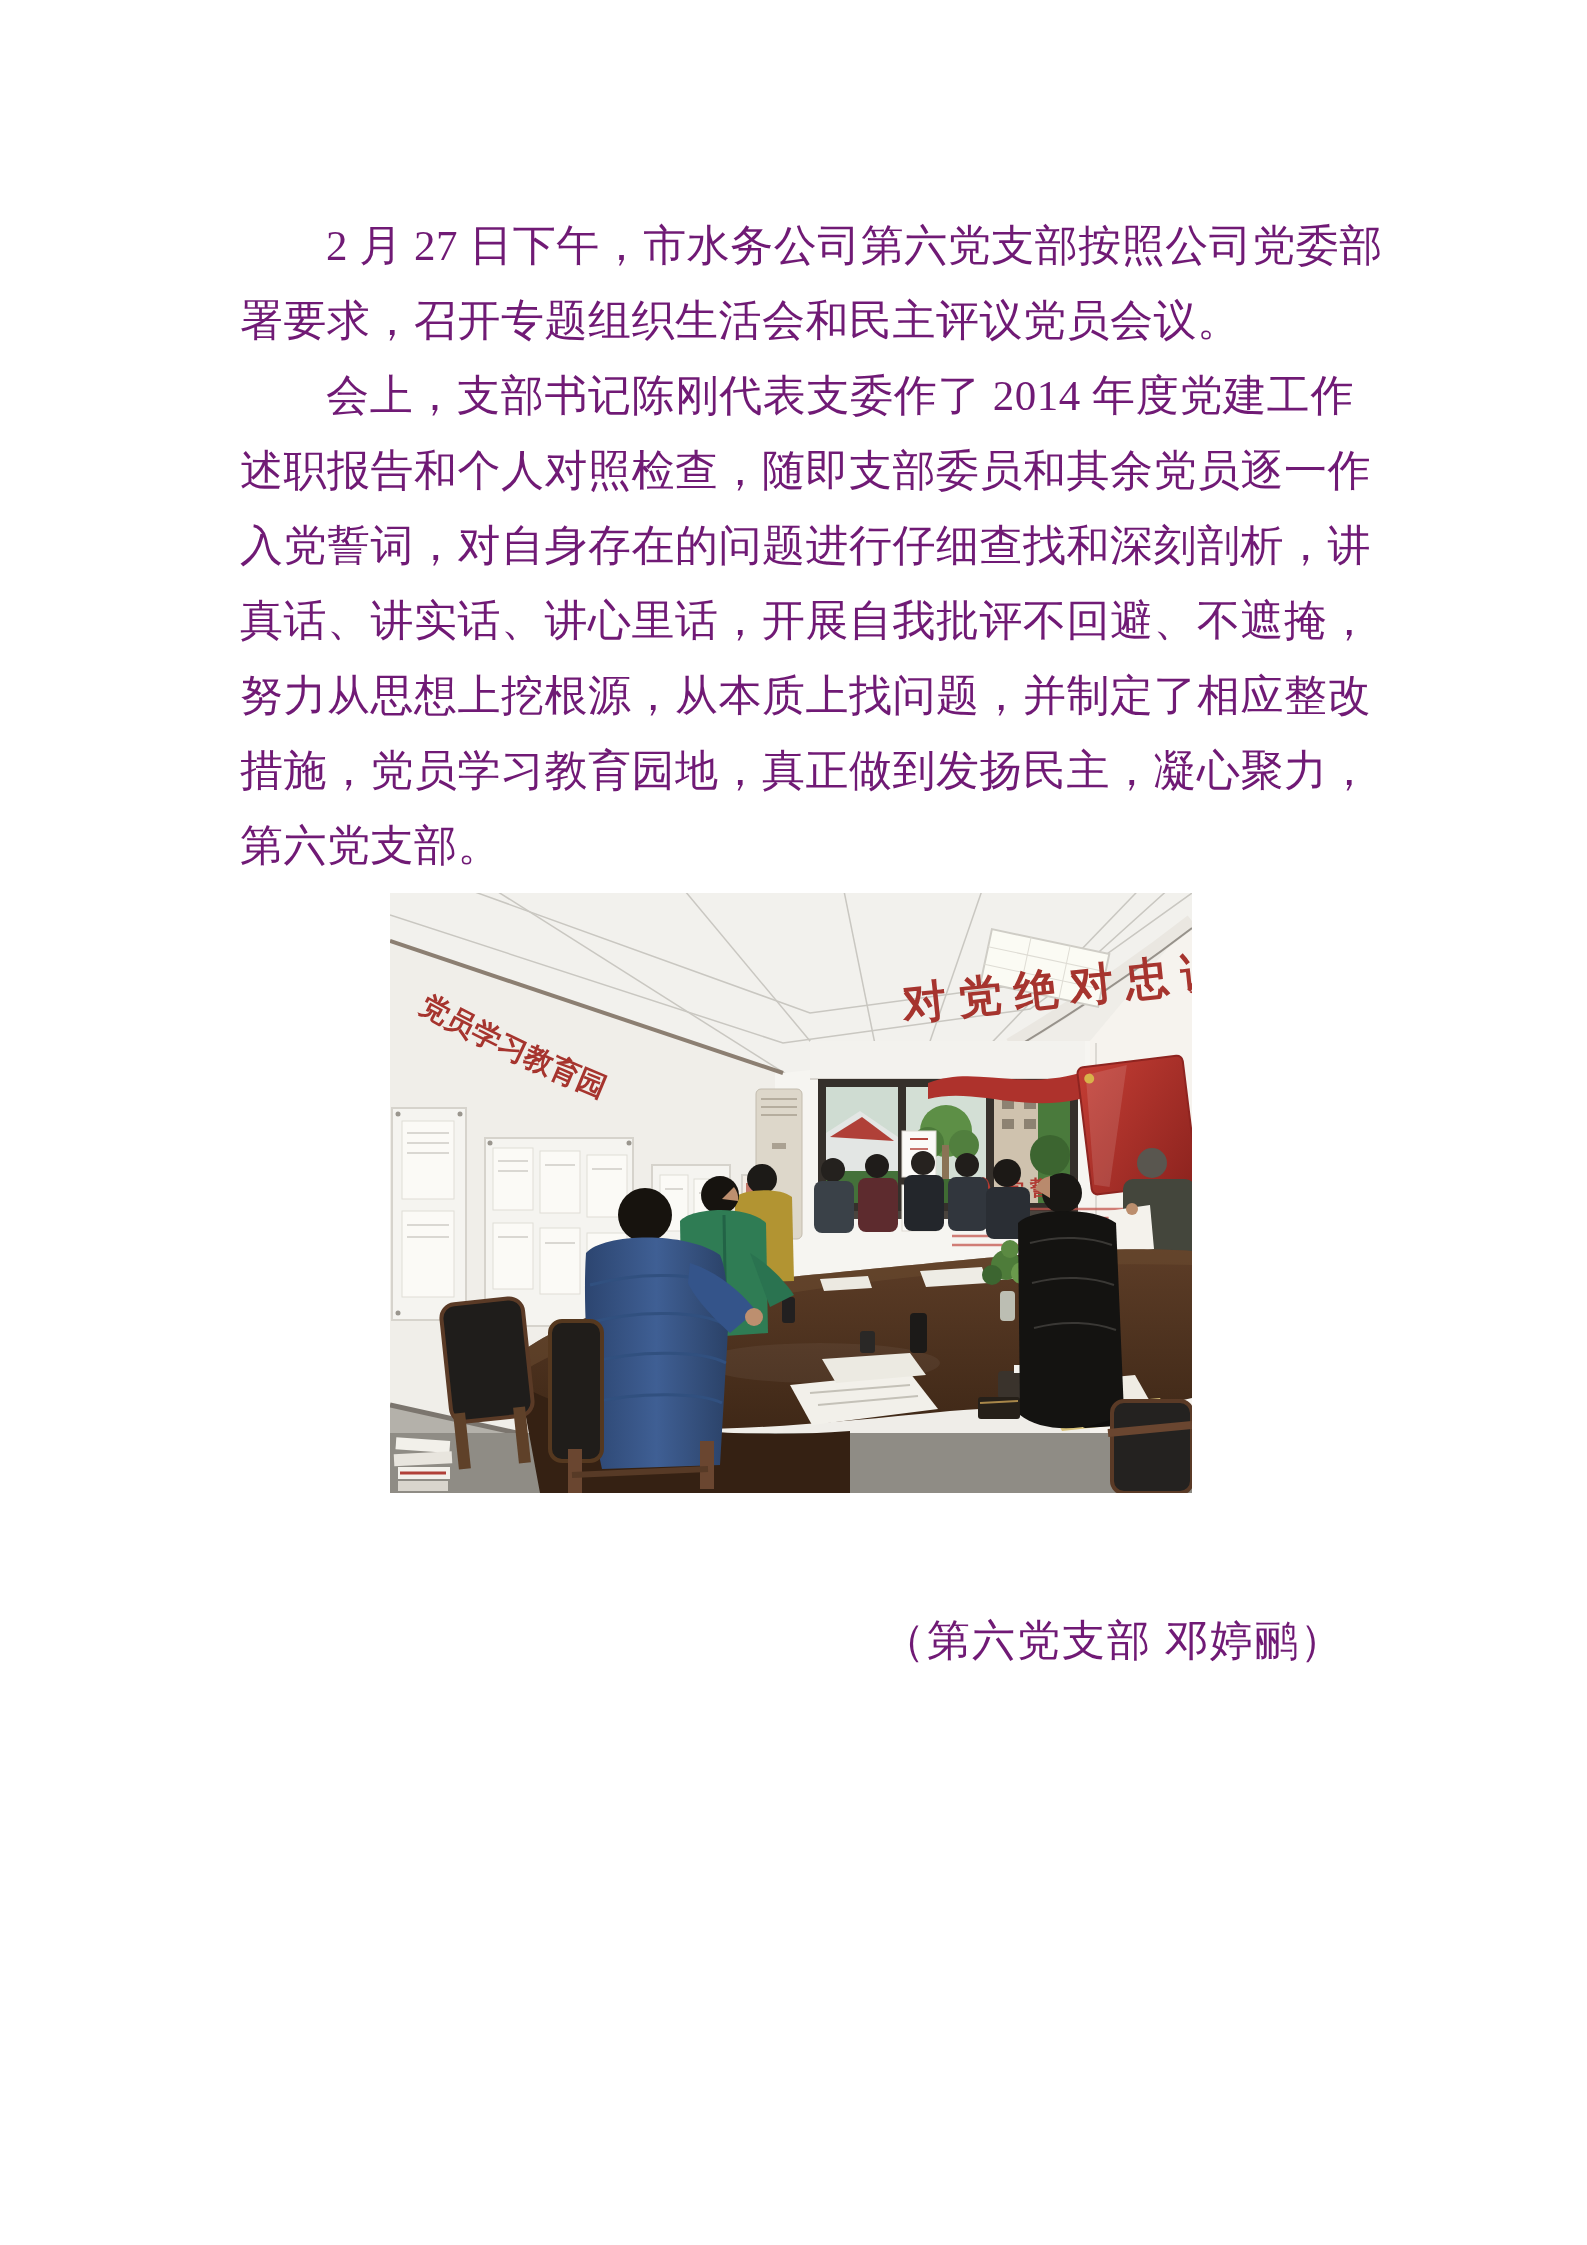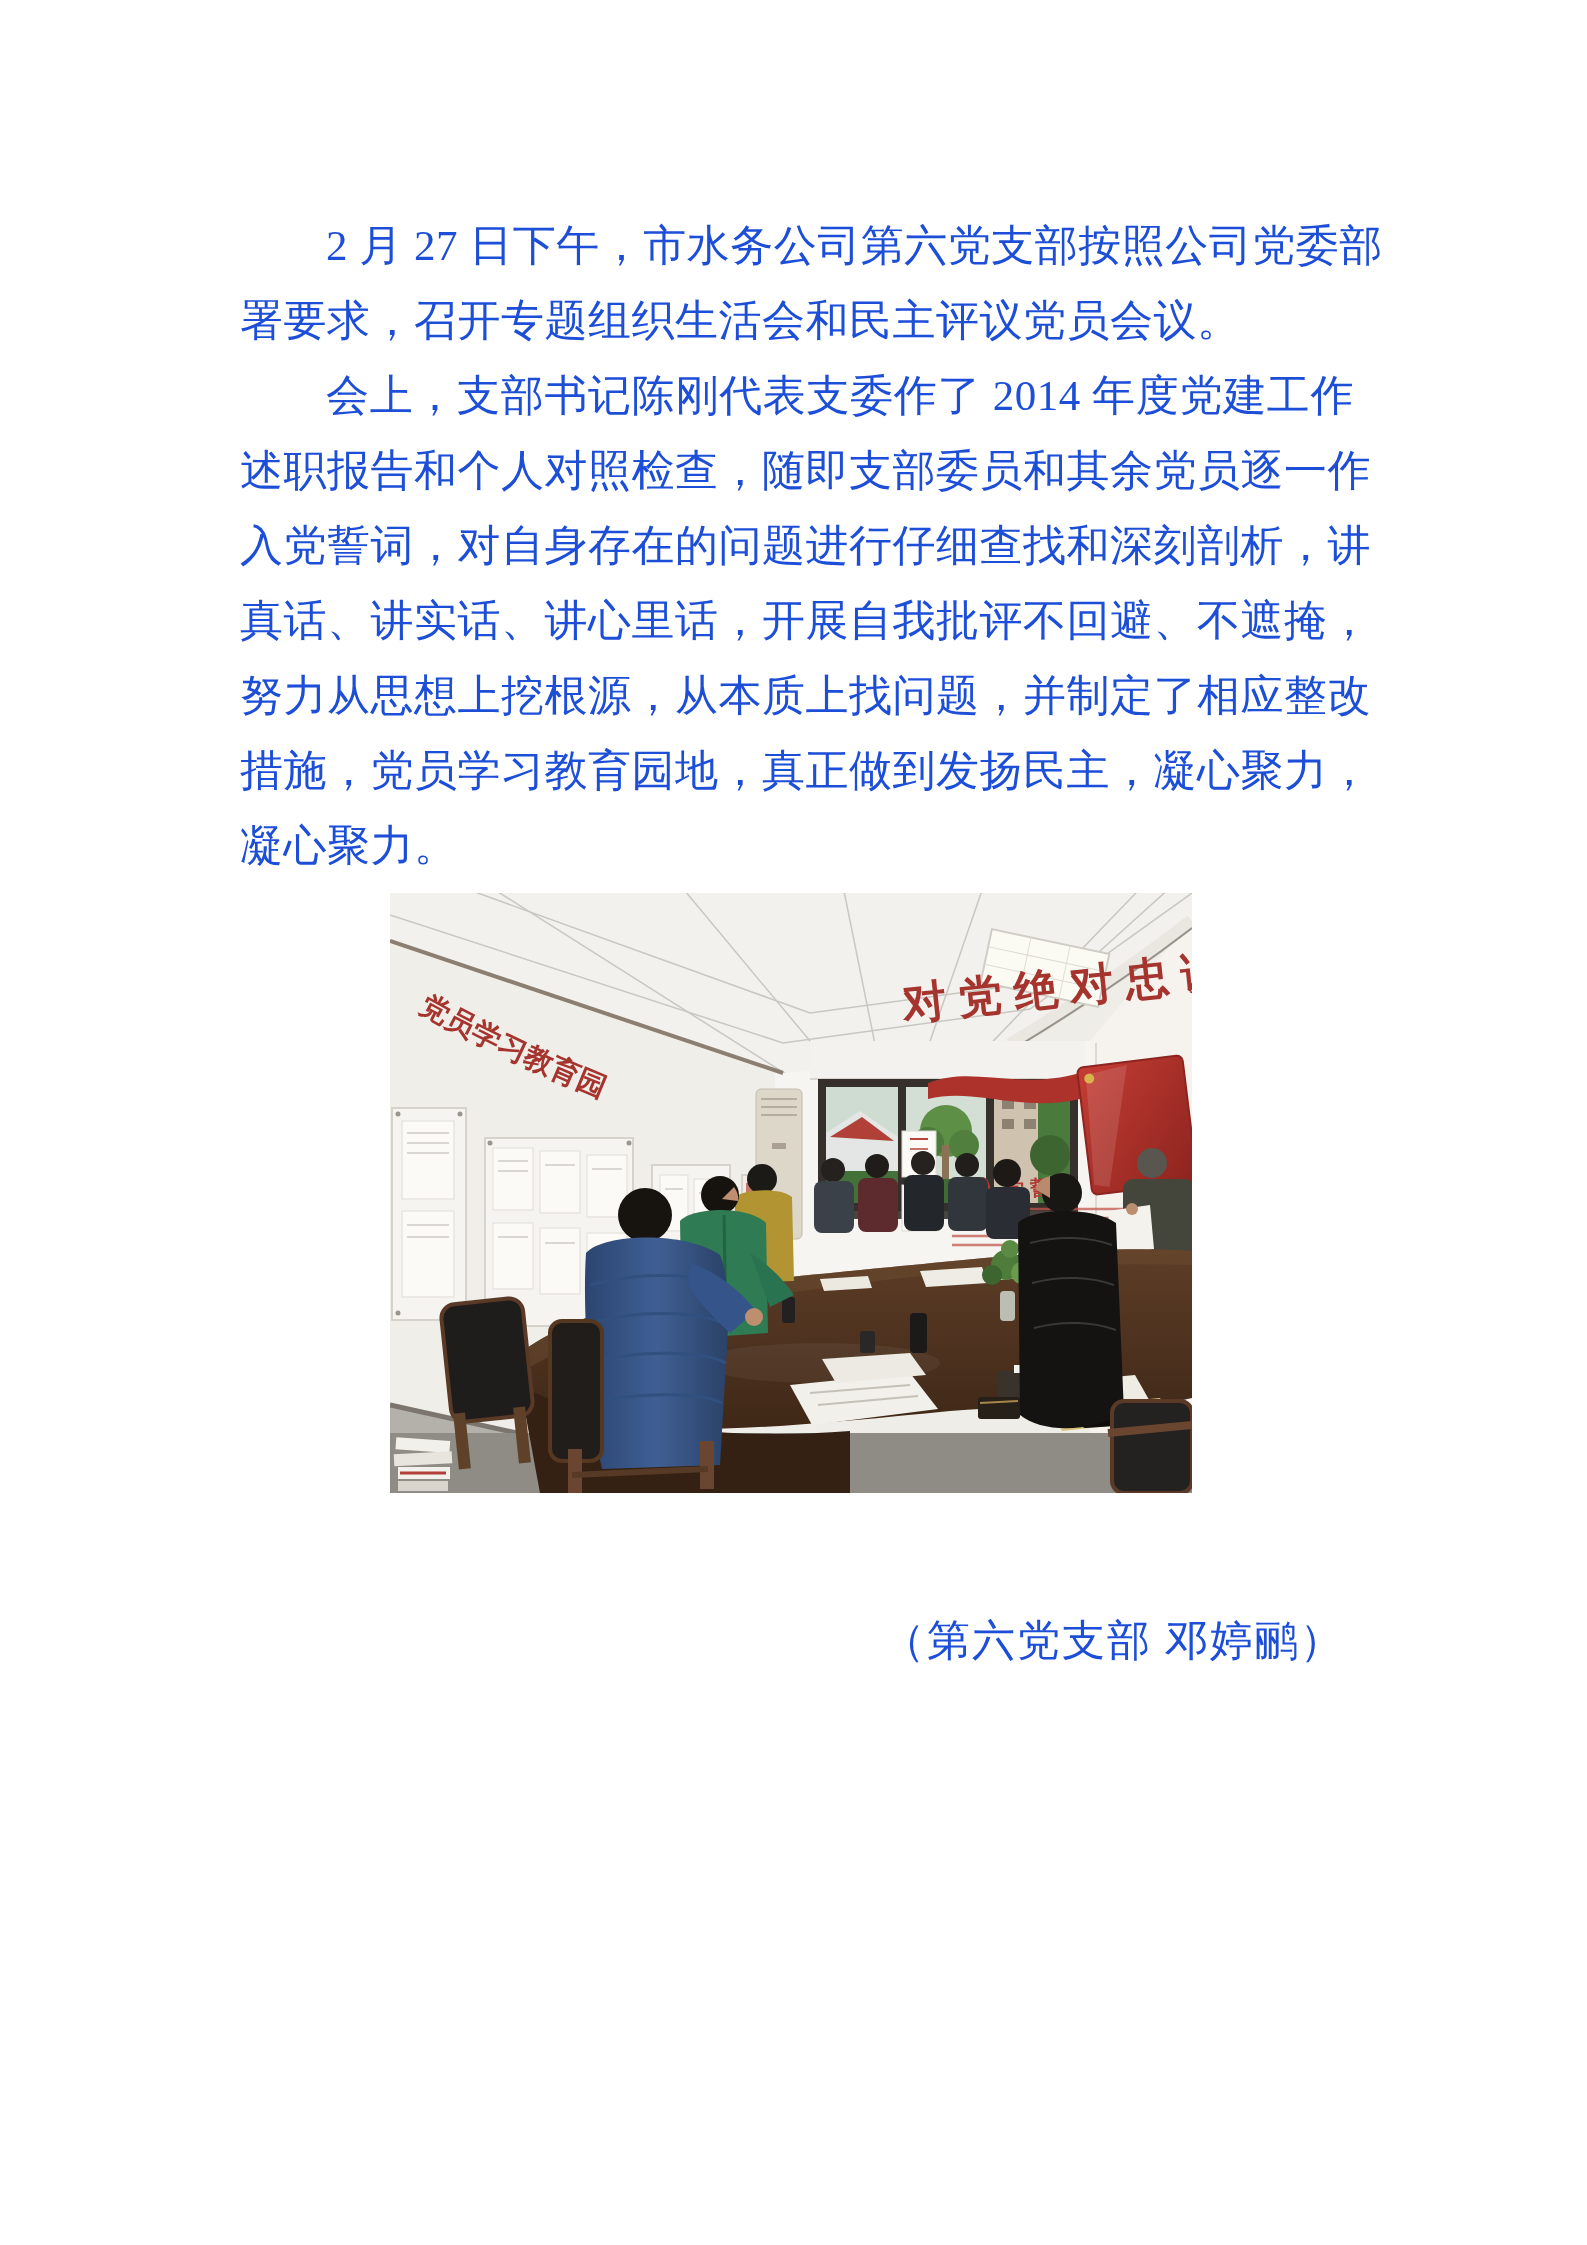--- a/index.html
+++ b/index.html
@@ -1,17 +1,17 @@
 <!DOCTYPE html>
 <html><head>
 <meta charset="utf-8">
 <style>
   html,body{margin:0;padding:0;background:#ffffff;}
   .page{position:relative;width:1587px;height:2245px;background:#ffffff;overflow:hidden;
-        font-family:"Liberation Serif","DejaVu Serif",serif;color:#1d4ed8;}
+        font-family:"Liberation Serif","DejaVu Serif",serif;color:#701a75;}
   .doc{position:absolute;left:240px;top:208px;width:1114px;}
   .line{width:1114px;height:75px;line-height:75px;font-size:43px;white-space:nowrap;
         text-align:justify;text-align-last:justify;letter-spacing:0.5px;}
   .line.ind{padding-left:86px;width:1028px;}
   .line.noj{text-align:center;text-align-last:left;}
   .caption{position:absolute;left:882px;top:1612px;font-size:43px;letter-spacing:2px;white-space:nowrap;}
   .photo{position:absolute;left:390px;top:893px;width:802px;height:600px;overflow:hidden;background:#efede8;}
   .photo svg{display:block;}
   text{font-family:"Liberation Serif","DejaVu Serif",serif;}
 </style>
@@ -22,21 +22,21 @@
 
   <div class="doc">
     <div class="line ind">2 月 27 日下午，市水务公司第六党支部按照公司党委部</div>
     <div class="line noj">署要求，召开专题组织生活会和民主评议党员会议。</div>
     <div class="line ind">会上，支部书记陈刚代表支委作了 2014 年度党建工作</div>
     <div class="line">述职报告和个人对照检查，随即支部委员和其余党员逐一作</div>
     <div class="line">入党誓词，对自身存在的问题进行仔细查找和深刻剖析，讲</div>
     <div class="line">真话、讲实话、讲心里话，开展自我批评不回避、不遮掩，</div>
     <div class="line">努力从思想上挖根源，从本质上找问题，并制定了相应整改</div>
     <div class="line">措施，党员学习教育园地，真正做到发扬民主，凝心聚力，</div>
-    <div class="line noj">凝心聚力。</div>
+    <div class="line noj">第六党支部。</div>
   </div>
 
   <div class="photo">
     <svg width="802" height="600" viewBox="0 0 802 600" xmlns="http://www.w3.org/2000/svg">
       <defs>
         <clipPath id="ceilClip">
           <polygon points="0,0 802,0 802,28 640,146 555,162 393,180 0,50"></polygon>
         </clipPath>
         <linearGradient id="flagGrad" x1="0" y1="0" x2="1" y2="1">
           <stop offset="0" stop-color="#c43d34"></stop>

